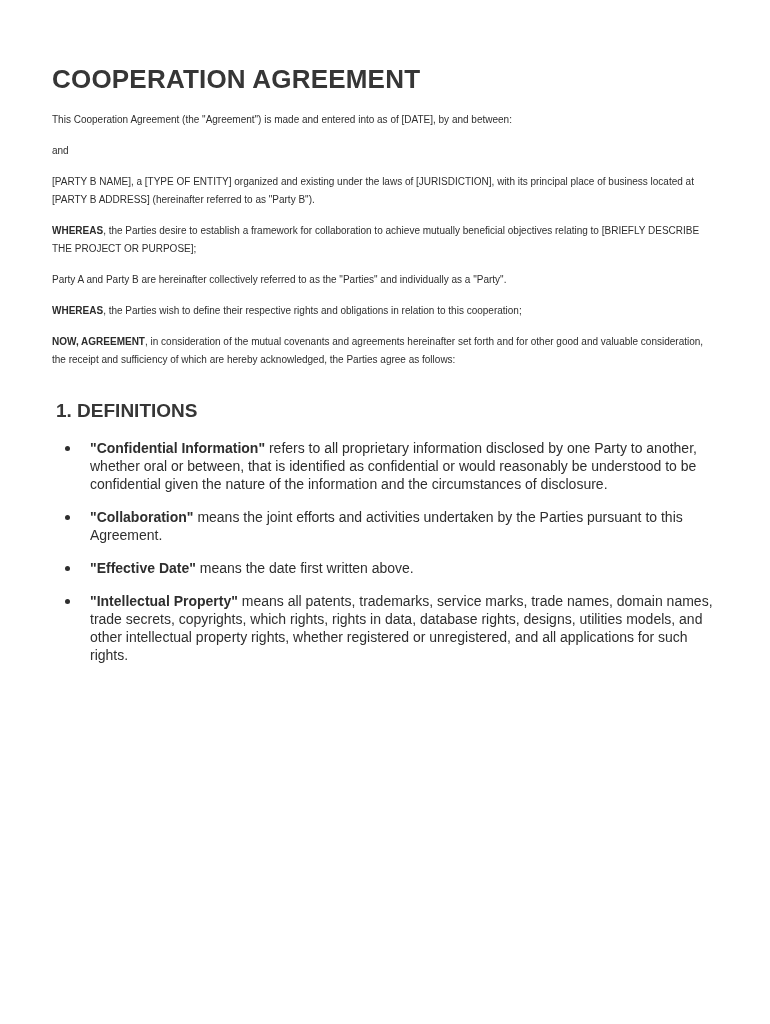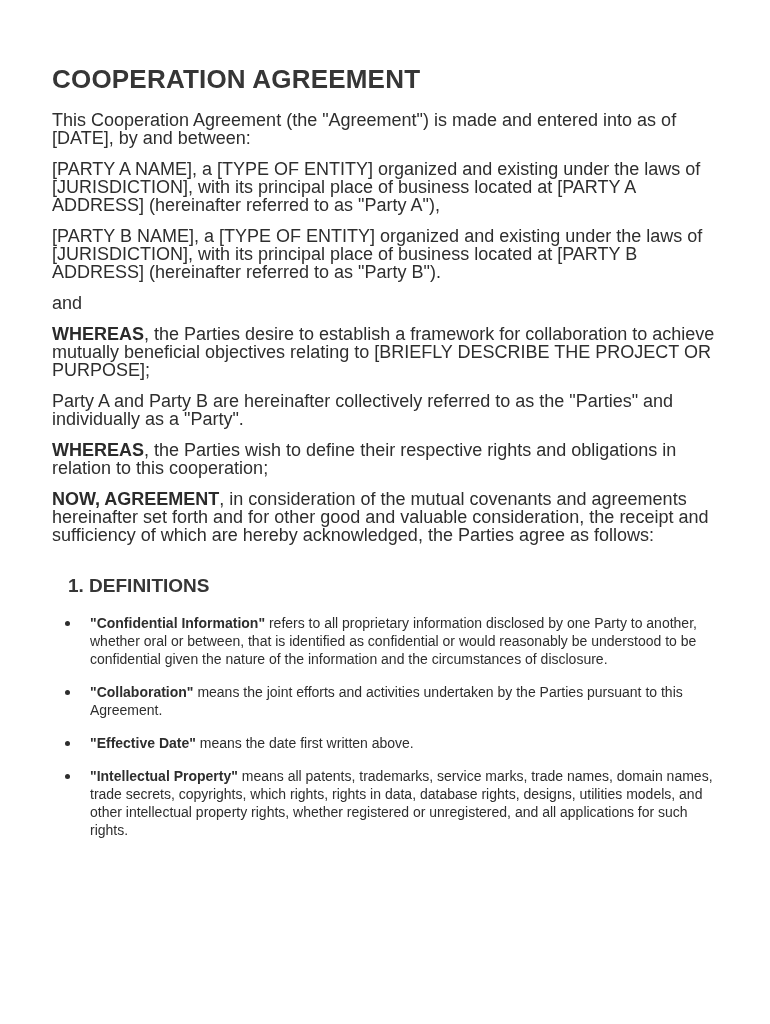--- a/index.html
+++ b/index.html
@@ -23,34 +23,34 @@
   }
   .doc-title {
     font-size: 26px;
     font-weight: bold;
     color: #363636;
     letter-spacing: 0.2px;
     line-height: 31px;
     margin: 0 0 16px 0;
   }
   p.body-para {
-    font-size: 18px;
+    font-size: 10px;
     line-height: 18px;
     margin: 13px 0;
     color: #2e2e2e;
   }
   p.body-para b {
     color: #2b2b2b;
   }
   .section-heading {
     font-size: 19px;
     font-weight: bold;
     color: #363636;
     line-height: 23px;
-    margin: 30px 0 10px 16px;
+    margin: 30px 0 10px 4px;
   }
   ul.def-list {
     list-style: none;
     margin: 17px 0 0 0;
     padding: 0;
   }
   ul.def-list li {
     position: relative;
     padding-left: 38px;
     font-size: 14px;
@@ -69,25 +69,24 @@
 </style>
 </head>
 <body>
 
 <div class="page">
 
   <h1 class="doc-title">COOPERATION AGREEMENT</h1>
 
   <p class="body-para">This Cooperation Agreement (the "Agreement") is made and entered into as of [DATE], by and between:</p>
 
-  <p class="body-para">[PARTY A NAME], a [TYPE OF ENTITY] organized and existing under the laws of [JURISDICTION], with its principal place of business located at [PARTY A ADDRESS] (hereinafter referred to as "Party A"),</p>
+
+  <p class="body-para">and</p>
 
   <p class="body-para">[PARTY B NAME], a [TYPE OF ENTITY] organized and existing under the laws of [JURISDICTION], with its principal place of business located at [PARTY B ADDRESS] (hereinafter referred to as "Party B").</p>
-
-  <p class="body-para">and</p>
 
   <p class="body-para"><b>WHEREAS</b><span>, the Parties desire to establish a framework for collaboration to achieve mutually beneficial objectives relating to [BRIEFLY DESCRIBE THE PROJECT OR PURPOSE];</span></p>
 
   <p class="body-para">Party A and Party B are hereinafter collectively referred to as the "Parties" and individually as a "Party".</p>
 
   <p class="body-para"><b>WHEREAS</b><span>, the Parties wish to define their respective rights and obligations in relation to this cooperation;</span></p>
 
   <p class="body-para"><b>NOW, AGREEMENT</b><span>, in consideration of the mutual covenants and agreements hereinafter set forth and for other good and valuable consideration, the receipt and sufficiency of which are hereby acknowledged, the Parties agree as follows:</span></p>
 
   <h2 class="section-heading">1. DEFINITIONS</h2>

